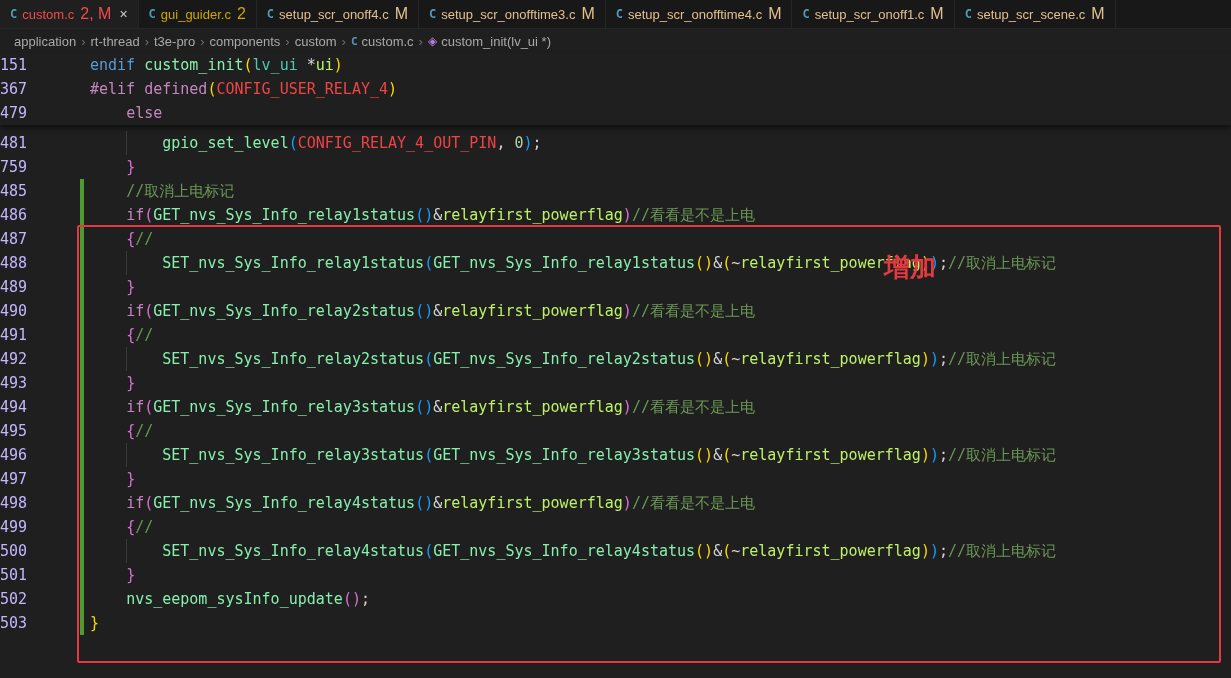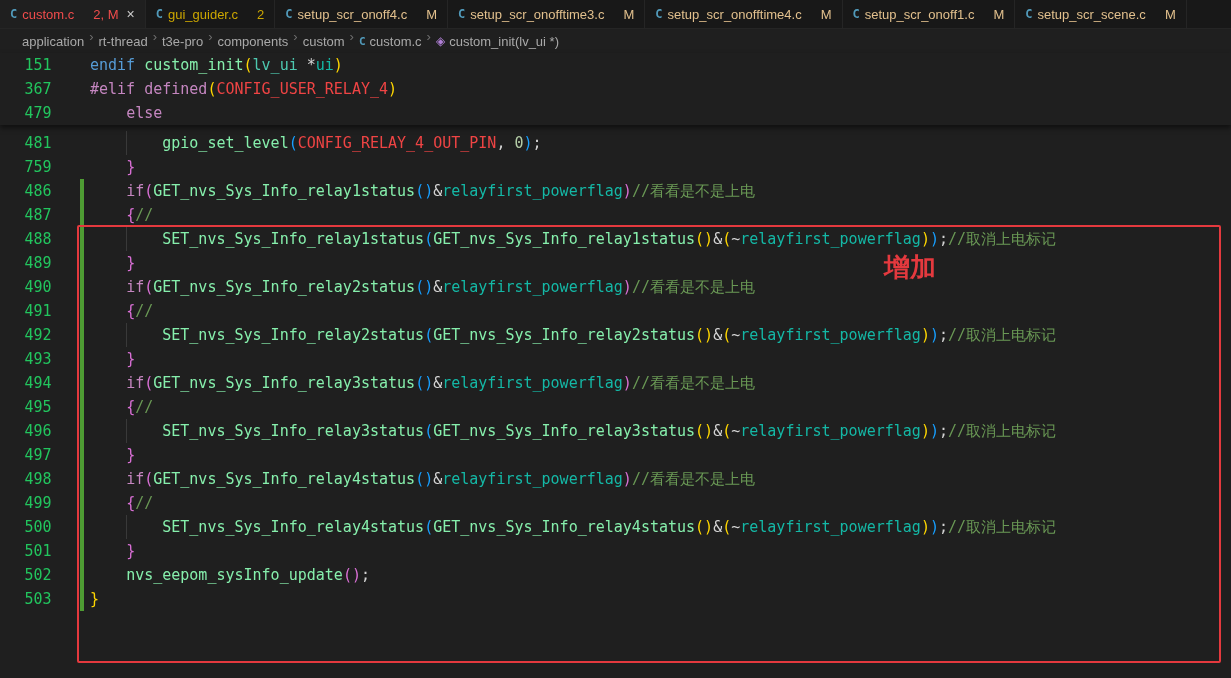--- a/index.html
+++ b/index.html
@@ -4,47 +4,47 @@
 <style>
   html,body{margin:0;padding:0}
   body{width:1231px;height:678px;background:#1f1f1f;overflow:hidden;font-family:"Liberation Sans",sans-serif}
   .window{position:relative;width:100%;height:100%}
 
   
   .tab-bar{height:28px;background:#181818;display:flex;overflow:hidden;border-bottom:1px solid #252525}
   .tab{display:flex;align-items:center;padding:0 10px;background:#181818;border-right:1px solid #252525;font-size:13px;white-space:nowrap;cursor:pointer}
   .tab.active{background:#1f1f1f}
   .c-icon{color:#519aba;font-weight:bold;font-family:"DejaVu Sans Mono",monospace;font-size:12px;margin-right:5px}
-  .tab-badge{margin-left:19px;font-size:13px}
+  .tab-badge{margin-left:6px;font-size:16px}
   .tab-close{margin-left:8px;color:#cccccc;font-size:14px}
 
   
-  .breadcrumb{height:24px;display:flex;padding-left:22px;font-size:13px;color:#a9a9a9;background:#1f1f1f;white-space:nowrap}
+  .breadcrumb{height:24px;display:flex;align-items:center;padding-left:14px;font-size:13px;color:#a9a9a9;background:#1f1f1f;white-space:nowrap}
   .crumb{display:flex;align-items:center;cursor:pointer}
   .crumb-sep{margin:0 5px;color:#6e6e6e}
   .sym-icon{color:#b180d7;margin-right:4px;font-size:12px}
   .breadcrumb .c-icon{font-size:11px;margin-right:4px}
 
   
   .editor{position:relative}
   .sticky{position:relative;z-index:2;background:#1f1f1f;box-shadow:0 3px 5px rgba(0,0,0,.5)}
   .lines{padding-top:6px}
   .row{display:flex;height:24px;line-height:24px;font-family:"DejaVu Sans Mono",monospace;font-size:15px;white-space:pre}
-  .ln{flex:none;width:76px;text-align:center;color:#22c55e}
+  .ln{flex:none;width:76px;text-align:left;color:#c4b5fd}
   .bar-slot{flex:none;width:14px;position:relative}
   .bar-slot.added::after{content:"";position:absolute;left:4px;top:0;width:4px;height:24px;background:#4e9b33}
   .code{position:relative;flex:1;color:#d4d4d4}
   .guide{position:absolute;top:0;bottom:0;width:1px;background:#393939}
 
   
   .tok-kw{color:#C586C0}
   .tok-type{color:#569CD6}
   .tok-fn{color:#86efac}
   .tok-tp{color:#4EC9B0}
-  .tok-var{color:#14b8a6}
+  .tok-var{color:#bef264}
   .tok-num{color:#B5CEA8}
   .tok-cm{color:#6A9955}
   .tok-pl{color:#D4D4D4}
   .tok-const{color:#ef4444}
   .tok-b1{color:#FFD700}
   .tok-b2{color:#DA70D6}
   .tok-b3{color:#179FFF}
 
   
   .red-box{position:absolute;left:77px;top:225px;width:1140px;height:434px;border:2px solid #e4393e;border-radius:2px;z-index:3;pointer-events:none}
@@ -115,20 +115,21 @@
     </div>
   <div class="editor">
     <div class="sticky">
         <div class="row"><span class="ln">151</span><div class="bar-slot"></div><div class="code"><span class="tok tok-type">endif </span><span class="tok tok-fn">custom_init</span><span class="tok tok-b1">(</span><span class="tok tok-tp">lv_ui</span><span class="tok tok-pl"> *</span><span class="tok tok-var">ui</span><span class="tok tok-b1">)</span></div></div>
         <div class="row"><span class="ln">367</span><div class="bar-slot"></div><div class="code"><span class="tok tok-kw">#elif defined</span><span class="tok tok-b1">(</span><span class="tok tok-const">CONFIG_USER_RELAY_4</span><span class="tok tok-b1">)</span></div></div>
         <div class="row"><span class="ln">479</span><div class="bar-slot"></div><div class="code"><span class="tok tok-pl">    </span><span class="tok tok-kw">else</span></div></div>
       </div>
     <div class="lines">
         <div class="row"><span class="ln">481</span><div class="bar-slot"></div><div class="code"><span class="guide" style="left: 4ch;"></span><span class="tok tok-pl">        </span><span class="tok tok-fn">gpio_set_level</span><span class="tok tok-b3">(</span><span class="tok tok-const">CONFIG_RELAY_4_OUT_PIN</span><span class="tok tok-pl">, </span><span class="tok tok-num">0</span><span class="tok tok-b3">)</span><span class="tok tok-pl">;</span></div></div>
         <div class="row"><span class="ln">759</span><div class="bar-slot"></div><div class="code"><span class="tok tok-pl">    </span><span class="tok tok-b2">}</span></div></div>
+        <div class="row"><span class="ln">485</span><div class="bar-slot added"></div><div class="code"><span class="tok tok-pl">    </span><span class="tok tok-cm">//取消上电标记</span></div></div>
         <div class="row"><span class="ln">486</span><div class="bar-slot added"></div><div class="code"><span class="tok tok-pl">    </span><span class="tok tok-kw">if</span><span class="tok tok-b2">(</span><span class="tok tok-fn">GET_nvs_Sys_Info_relay1status</span><span class="tok tok-b3">()</span><span class="tok tok-pl">&amp;</span><span class="tok tok-var">relayfirst_powerflag</span><span class="tok tok-b2">)</span><span class="tok tok-cm">//看看是不是上电</span></div></div>
         <div class="row"><span class="ln">487</span><div class="bar-slot added"></div><div class="code"><span class="tok tok-pl">    </span><span class="tok tok-b2">{</span><span class="tok tok-cm">//</span></div></div>
         <div class="row"><span class="ln">488</span><div class="bar-slot added"></div><div class="code"><span class="guide" style="left: 4ch;"></span><span class="tok tok-pl">        </span><span class="tok tok-fn">SET_nvs_Sys_Info_relay1status</span><span class="tok tok-b3">(</span><span class="tok tok-fn">GET_nvs_Sys_Info_relay1status</span><span class="tok tok-b1">()</span><span class="tok tok-pl">&amp;</span><span class="tok tok-b1">(</span><span class="tok tok-pl">~</span><span class="tok tok-var">relayfirst_powerflag</span><span class="tok tok-b1">)</span><span class="tok tok-b3">)</span><span class="tok tok-pl">;</span><span class="tok tok-cm">//取消上电标记</span></div></div>
         <div class="row"><span class="ln">489</span><div class="bar-slot added"></div><div class="code"><span class="tok tok-pl">    </span><span class="tok tok-b2">}</span></div></div>
         <div class="row"><span class="ln">490</span><div class="bar-slot added"></div><div class="code"><span class="tok tok-pl">    </span><span class="tok tok-kw">if</span><span class="tok tok-b2">(</span><span class="tok tok-fn">GET_nvs_Sys_Info_relay2status</span><span class="tok tok-b3">()</span><span class="tok tok-pl">&amp;</span><span class="tok tok-var">relayfirst_powerflag</span><span class="tok tok-b2">)</span><span class="tok tok-cm">//看看是不是上电</span></div></div>
         <div class="row"><span class="ln">491</span><div class="bar-slot added"></div><div class="code"><span class="tok tok-pl">    </span><span class="tok tok-b2">{</span><span class="tok tok-cm">//</span></div></div>
         <div class="row"><span class="ln">492</span><div class="bar-slot added"></div><div class="code"><span class="guide" style="left: 4ch;"></span><span class="tok tok-pl">        </span><span class="tok tok-fn">SET_nvs_Sys_Info_relay2status</span><span class="tok tok-b3">(</span><span class="tok tok-fn">GET_nvs_Sys_Info_relay2status</span><span class="tok tok-b1">()</span><span class="tok tok-pl">&amp;</span><span class="tok tok-b1">(</span><span class="tok tok-pl">~</span><span class="tok tok-var">relayfirst_powerflag</span><span class="tok tok-b1">)</span><span class="tok tok-b3">)</span><span class="tok tok-pl">;</span><span class="tok tok-cm">//取消上电标记</span></div></div>
         <div class="row"><span class="ln">493</span><div class="bar-slot added"></div><div class="code"><span class="tok tok-pl">    </span><span class="tok tok-b2">}</span></div></div>
         <div class="row"><span class="ln">494</span><div class="bar-slot added"></div><div class="code"><span class="tok tok-pl">    </span><span class="tok tok-kw">if</span><span class="tok tok-b2">(</span><span class="tok tok-fn">GET_nvs_Sys_Info_relay3status</span><span class="tok tok-b3">()</span><span class="tok tok-pl">&amp;</span><span class="tok tok-var">relayfirst_powerflag</span><span class="tok tok-b2">)</span><span class="tok tok-cm">//看看是不是上电</span></div></div>
         <div class="row"><span class="ln">495</span><div class="bar-slot added"></div><div class="code"><span class="tok tok-pl">    </span><span class="tok tok-b2">{</span><span class="tok tok-cm">//</span></div></div>

